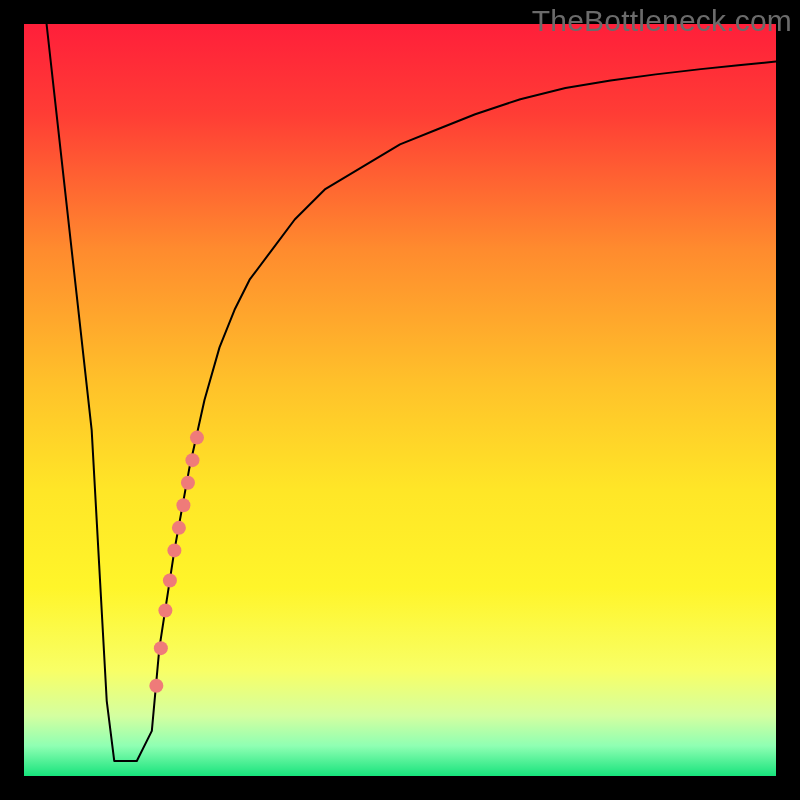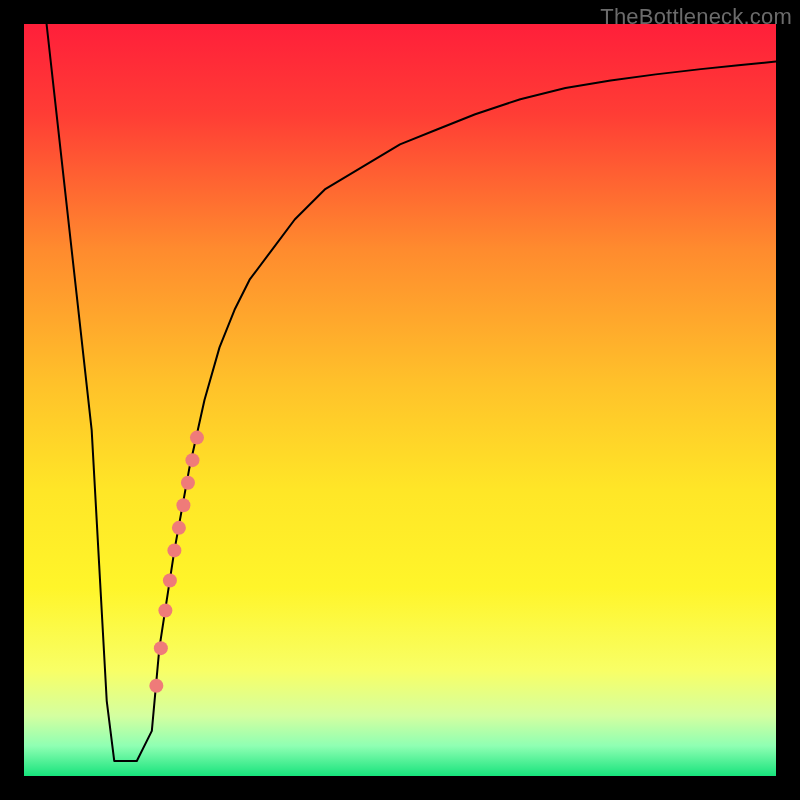--- a/index.html
+++ b/index.html
@@ -23,21 +23,21 @@
     top: 24px;
     width: 752px;
     height: 752px;
     overflow: hidden;
   }
   .watermark {
     position: absolute;
     top: 4px;
     right: 8px;
     color: #6b6b6b;
-    font-size: 22px;
+    font-size: 30px;
     font-weight: 500;
     letter-spacing: 0.2px;
     user-select: none;
   }
   svg { display: block; }
 </style>
 </head>
 <body>
 
 <div class="frame">

